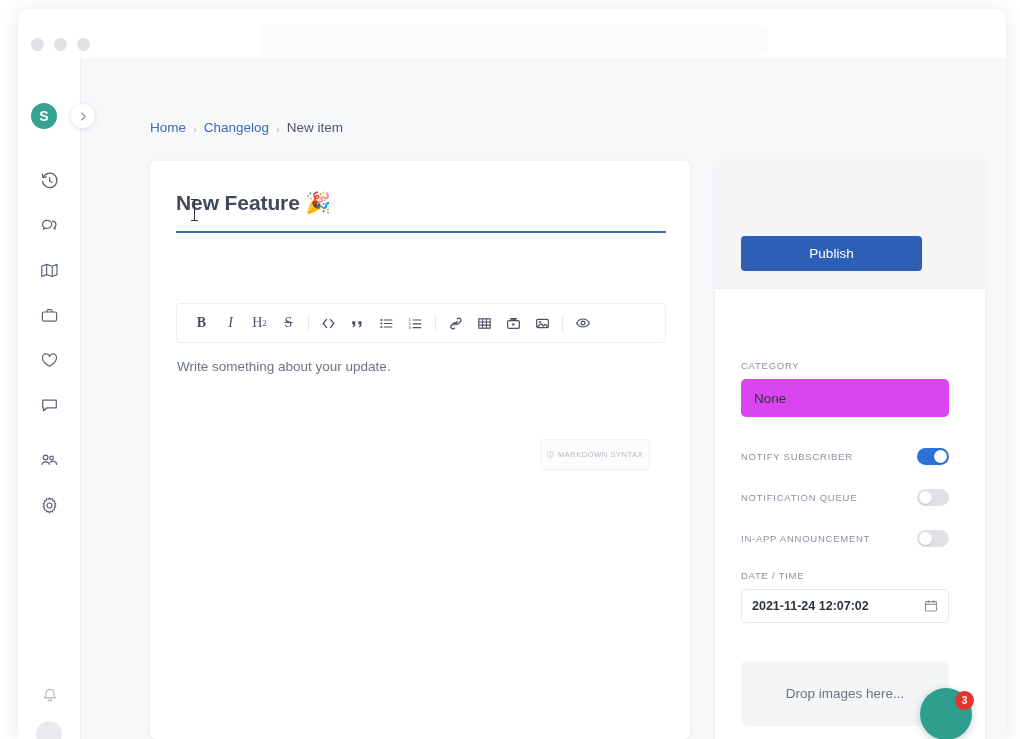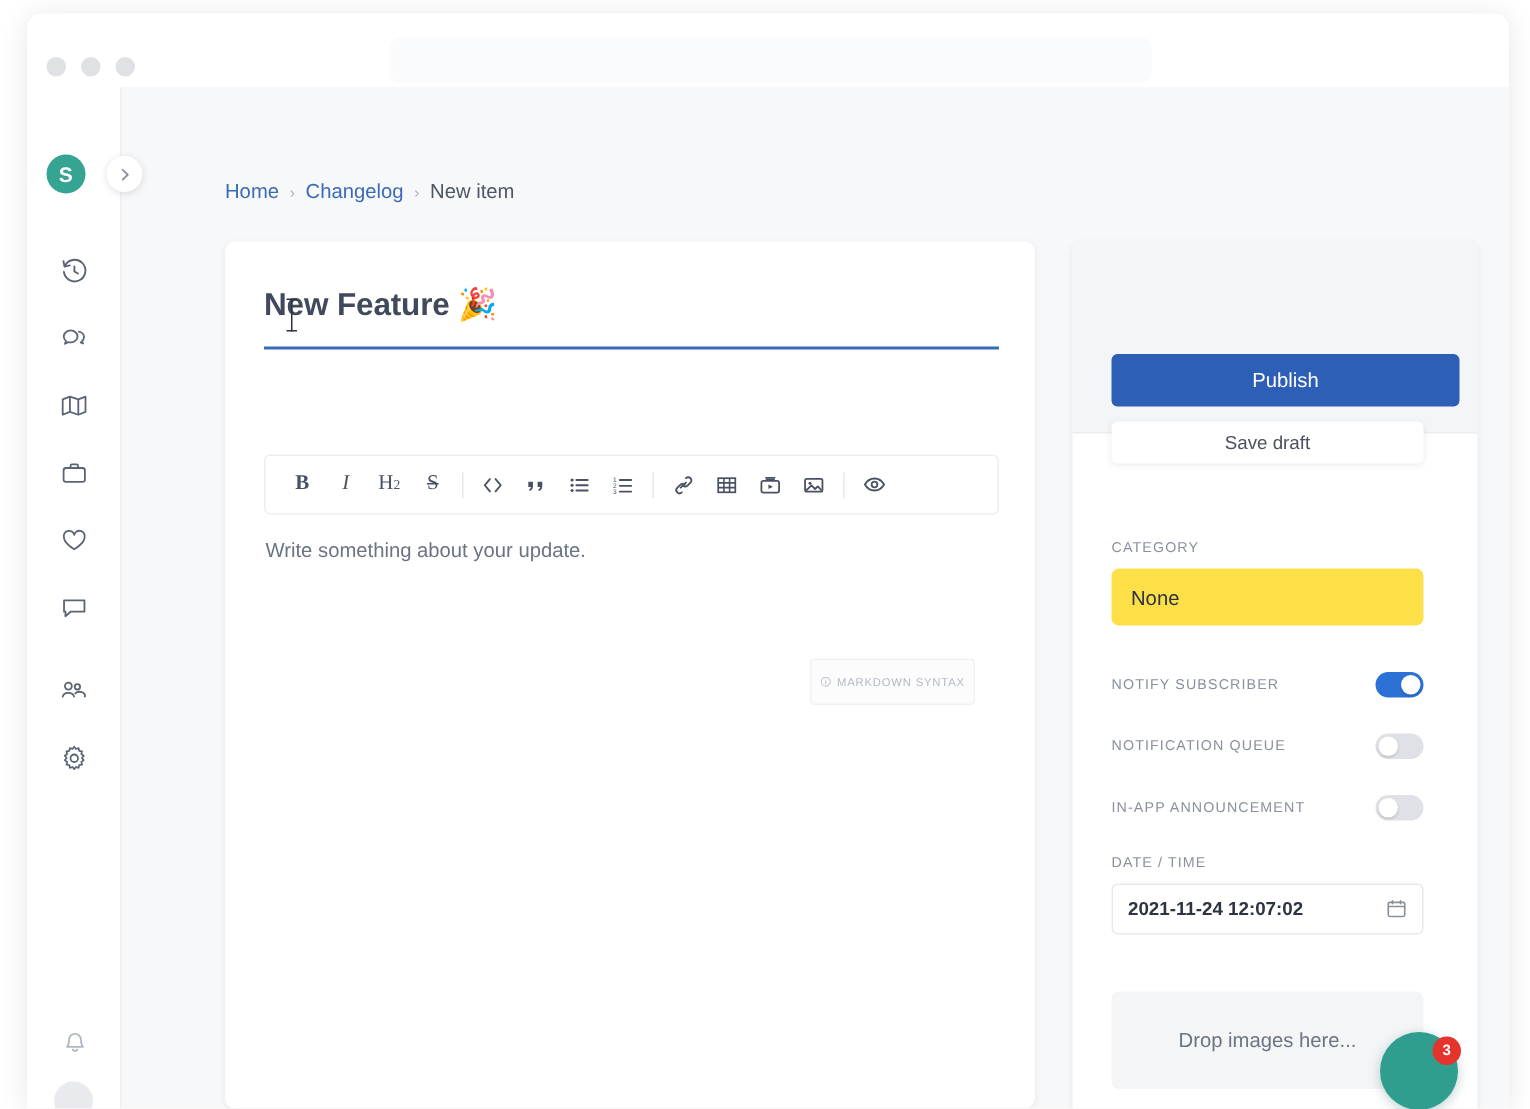--- a/index.html
+++ b/index.html
@@ -305,21 +305,21 @@
   #panel-actions {
     position: absolute;
     left: 0; top: 0;
     width: 270px; height: 128px;
     background: #f4f5f7;
     border-bottom: 1px solid #eceef1;
   }
   #publish-button {
     position: absolute;
     left: 26px; top: 75px;
-    width: 232px; height: 35px;
+    width: 181px; height: 35px;
     background: #2c5fb5;
     border-radius: 4px;
     color: #ffffff;
     font-size: 13.5px;
     display: flex;
     align-items: center;
     justify-content: center;
     cursor: pointer;
   }
   #savedraft-button {
@@ -344,21 +344,21 @@
     letter-spacing: .75px;
     color: #8a919e;
   }
   #cap-category { top: 199px; }
   #cap-datetime { top: 409px; }
 
   #category-select {
     position: absolute;
     left: 26px; top: 218px;
     width: 208px; height: 38px;
-    background: #fde047;
+    background: #d946ef;
     border-radius: 5px;
     display: flex;
     align-items: center;
     padding-left: 13px;
     font-size: 13.5px;
     color: #2d3340;
     cursor: pointer;
   }
 
   .toggle-row {
@@ -699,21 +699,20 @@
 
 
 
       </div>
 
       <div id="side-panel">
 
         <div id="panel-actions"></div>
 
         <div id="publish-button">Publish</div>
-        <div id="savedraft-button">Save draft</div>
 
         <div class="panel-caption" id="cap-category">CATEGORY</div>
         <div id="category-select">None</div>
 
         <div class="toggle-row" id="row-notify">
           <span class="toggle-label">NOTIFY SUBSCRIBER</span>
           <div class="toggle on">
               <div class="knob"></div>
             </div>
         </div>

